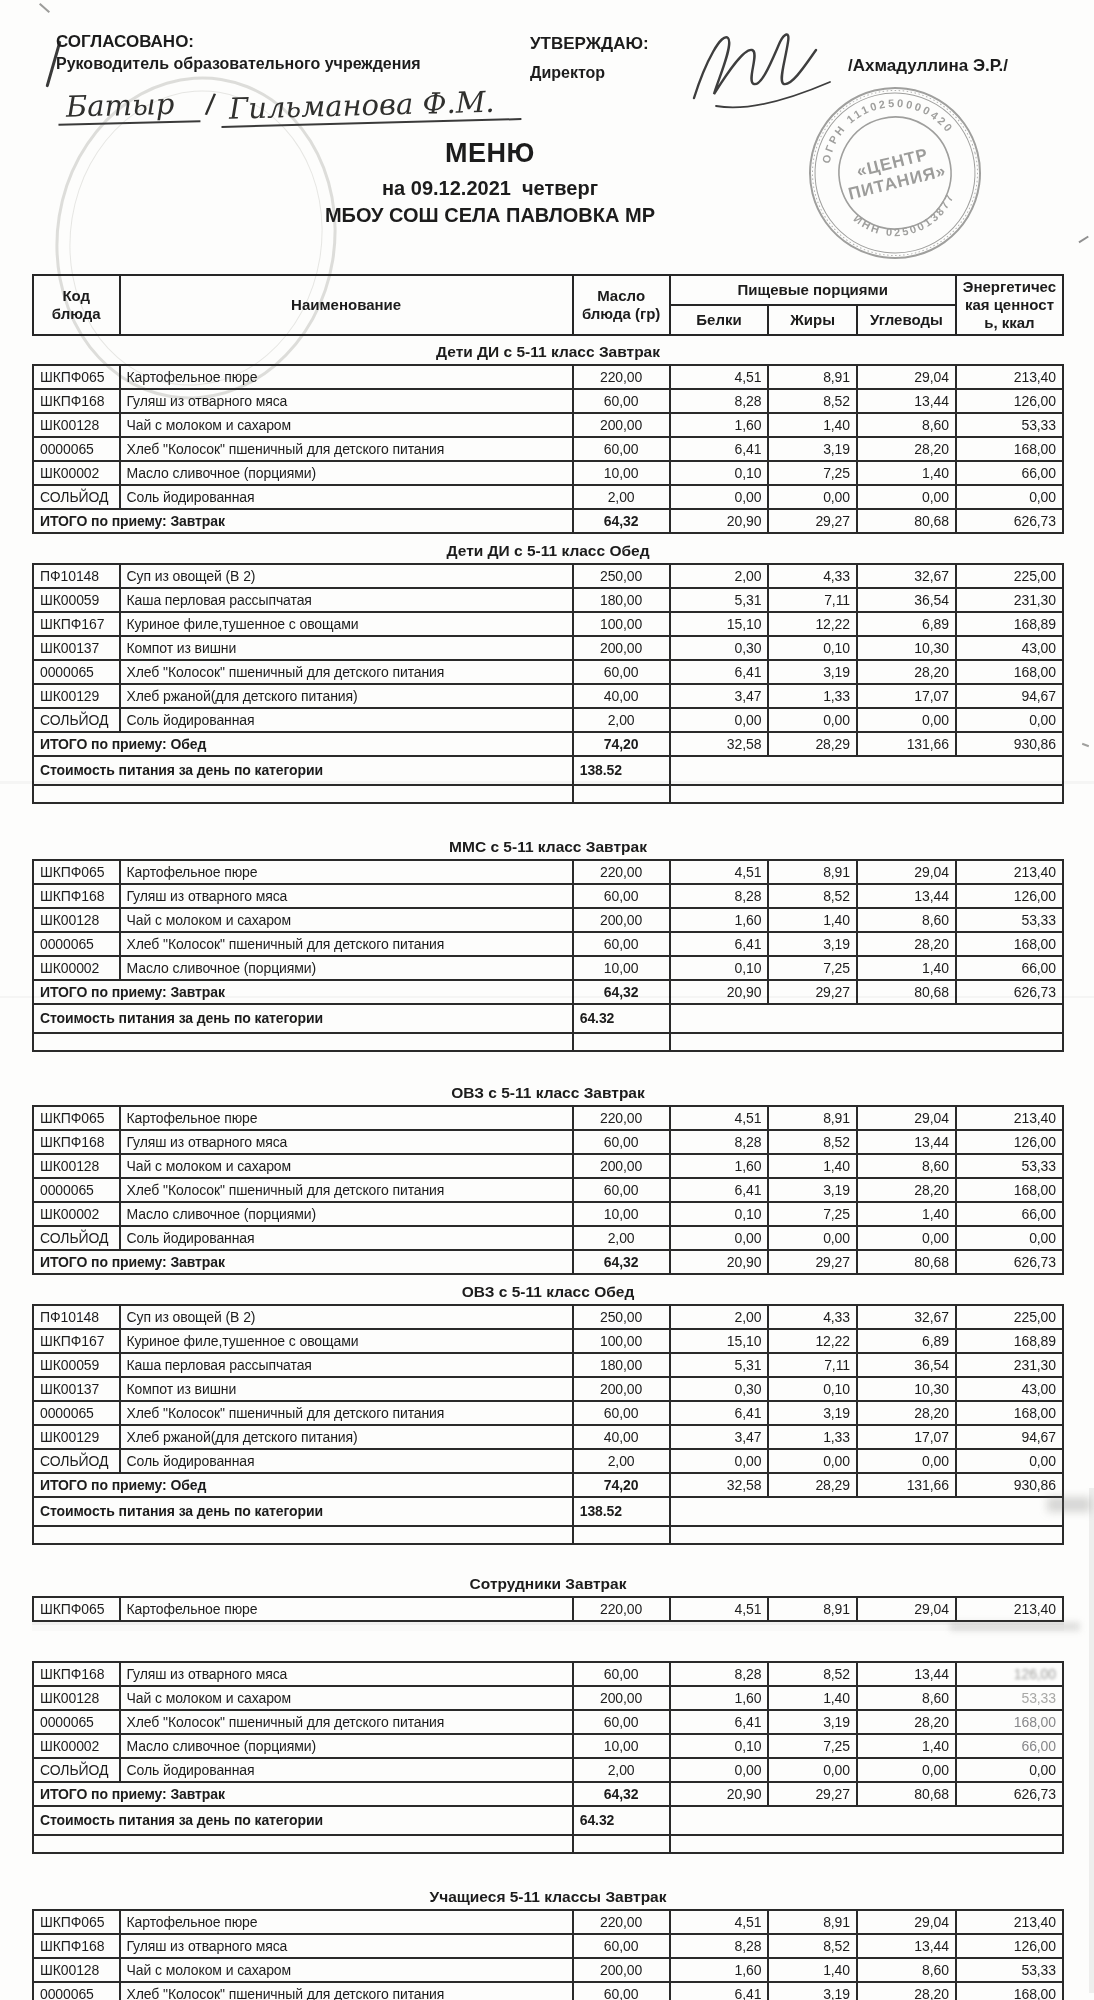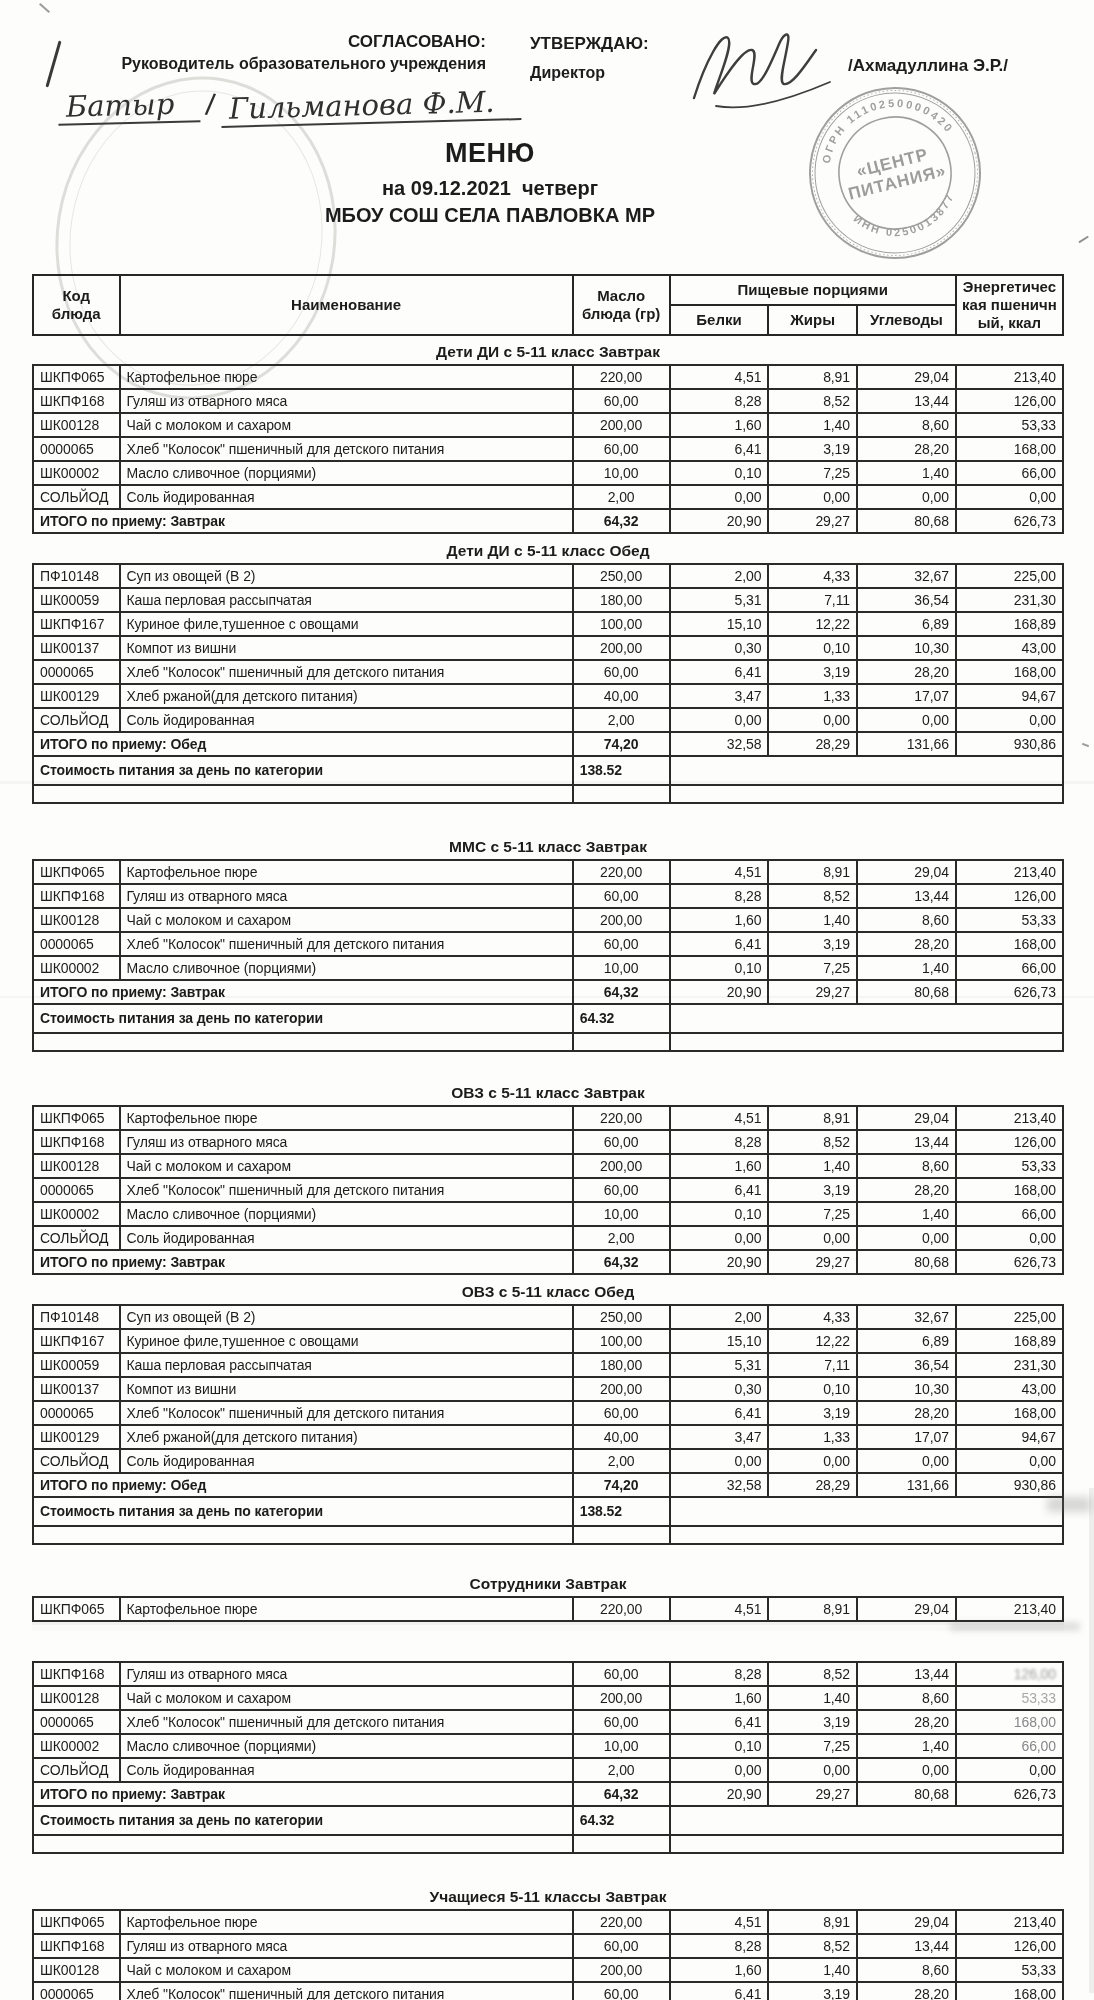--- a/index.html
+++ b/index.html
@@ -3,21 +3,21 @@
 <meta charset="utf-8">
 <style>
   html,body { margin:0; padding:0; background:#ffffff; }
   .page {
     position:relative; width:1094px; min-height:2000px; background:#fdfdfc;
     font-family:"Liberation Sans", sans-serif; color:#1c1c1c; overflow:hidden;
   }
   
   .doc-header { position:relative; height:274px; }
   .slash-hw { position:absolute; left:52px; top:40px; width:3px; height:48px; background:#3a3a3a; transform:rotate(16deg); border-radius:2px; }
-  .agreed { position:absolute; left:56px; top:32px; width:430px; text-align:right; font-weight:bold; }
+  .agreed { position:absolute; left:56px; top:32px; width:430px; text-align:left; font-weight:bold; }
   .agreed-label { font-size:17px; }
   .agreed-role  { font-size:16px; margin-top:3px; }
   .approved { position:absolute; left:530px; top:34px; font-weight:bold; }
   .approved-label { font-size:17px; }
   .approved-role  { font-size:16px; margin-top:10px; }
   .director-signature { position:absolute; left:688px; top:20px; }
   .approved-name { position:absolute; left:848px; top:56px; font-weight:bold; font-size:17px; }
   .hw-line { position:absolute; left:58px; top:88px; white-space:nowrap; }
   .hw-script { font-family:"DejaVu Serif", serif; font-style:italic; font-size:29px; color:#30302e; }
   .hw-seg { display:inline-block; border-bottom:2px solid #3a3a3a; padding:0 26px 0 8px; transform:rotate(-1.5deg); }
@@ -138,21 +138,21 @@
           <col style="width:8.6%">
           <col style="width:9.6%">
           <col style="width:10.4%">
       </colgroup>
       <tbody>
         <tr>
           <th rowspan="2">Код блюда</th>
           <th rowspan="2">Наименование</th>
           <th rowspan="2">Масло блюда (гр)</th>
           <th colspan="3">Пищевые порциями</th>
-          <th rowspan="2" class="th-energy">Энергетическая пшеничный, ккал</th>
+          <th rowspan="2" class="th-energy">Энергетическая ценность, ккал</th>
         </tr>
         <tr>
           <th>Белки</th>
           <th>Жиры</th>
           <th>Углеводы</th>
         </tr>
       </tbody>
     </table>
 
     <div id="sections">

